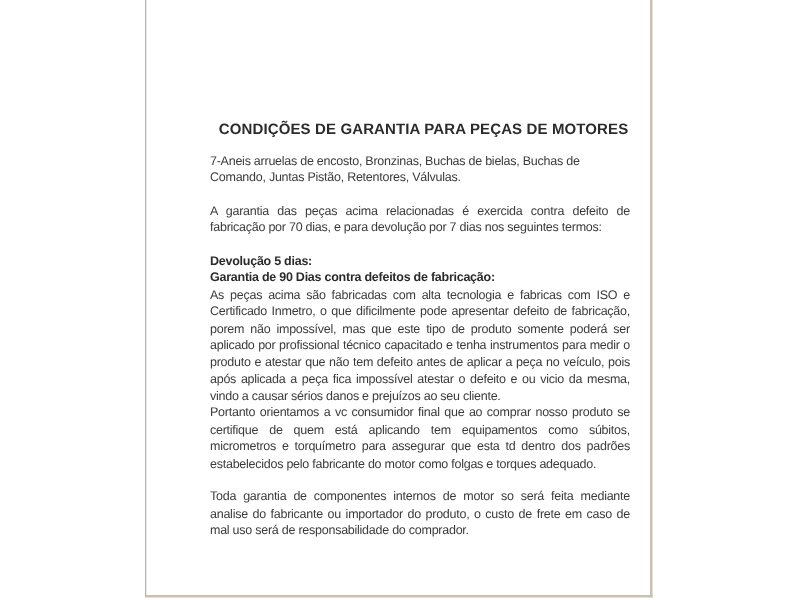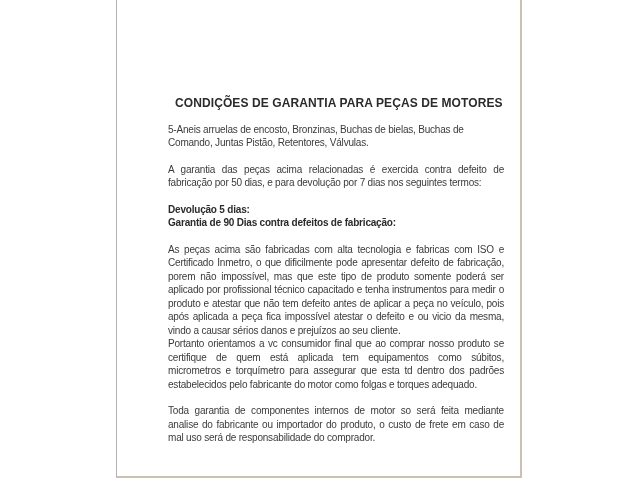--- a/index.html
+++ b/index.html
@@ -45,40 +45,39 @@
   }
   .para.tight {
     margin-bottom: 0;
   }
   .sub-heading {
     font-weight: bold;
     color: #2b2b2b;
     margin-bottom: 0;
   }
   .sub-heading.spaced {
-    margin-bottom: 13px;
   }
 </style>
 </head>
 <body>
 
 <div class="page">
   <div class="content">
 
     <div class="doc-title">CONDIÇÕES DE GARANTIA PARA PEÇAS DE MOTORES</div>
 
-    <div class="para">5-Aneis arruelas de encosto, Bronzinas, Buchas de bielas, Buchas de Comando, Juntas Pistão, Retentores, Válvulas.</div>
+    <div class="para">7-Aneis arruelas de encosto, Bronzinas, Buchas de bielas, Buchas de Comando, Juntas Pistão, Retentores, Válvulas.</div>
 
-    <div class="para justified">A garantia das peças acima relacionadas é exercida contra defeito de fabricação por 50 dias, e para devolução por 7 dias nos seguintes termos:</div>
+    <div class="para justified">A garantia das peças acima relacionadas é exercida contra defeito de fabricação por 70 dias, e para devolução por 7 dias nos seguintes termos:</div>
 
     <div class="sub-heading">Devolução 5 dias:</div>
 
 
     <div class="sub-heading spaced">Garantia de 90 Dias contra defeitos de fabricação:</div>
 
     <div class="para justified tight">As peças acima são fabricadas com alta tecnologia e fabricas com ISO e Certificado Inmetro, o que dificilmente pode apresentar defeito de fabricação, porem não impossível, mas que este tipo de produto somente poderá ser aplicado por profissional técnico capacitado e tenha instrumentos para medir o produto e atestar que não tem defeito antes de aplicar a peça no veículo, pois após aplicada a peça fica impossível atestar o defeito e ou vicio da mesma, vindo a causar sérios danos e prejuízos ao seu cliente.</div>
 
-    <div class="para justified">Portanto orientamos a vc consumidor final que ao comprar nosso produto se certifique de quem está aplicada tem equipamentos como súbitos, micrometros e torquímetro para assegurar que esta td dentro dos padrões estabelecidos pelo fabricante do motor como folgas e torques adequado.</div>
+    <div class="para justified">Portanto orientamos a vc consumidor final que ao comprar nosso produto se certifique de quem está aplicando tem equipamentos como súbitos, micrometros e torquímetro para assegurar que esta td dentro dos padrões estabelecidos pelo fabricante do motor como folgas e torques adequado.</div>
 
     <div class="para justified">Toda garantia de componentes internos de motor so será feita mediante analise do fabricante ou importador do produto, o custo de frete em caso de mal uso será de responsabilidade do comprador.</div>
 
   </div>
 </div>
 
 </body></html>

